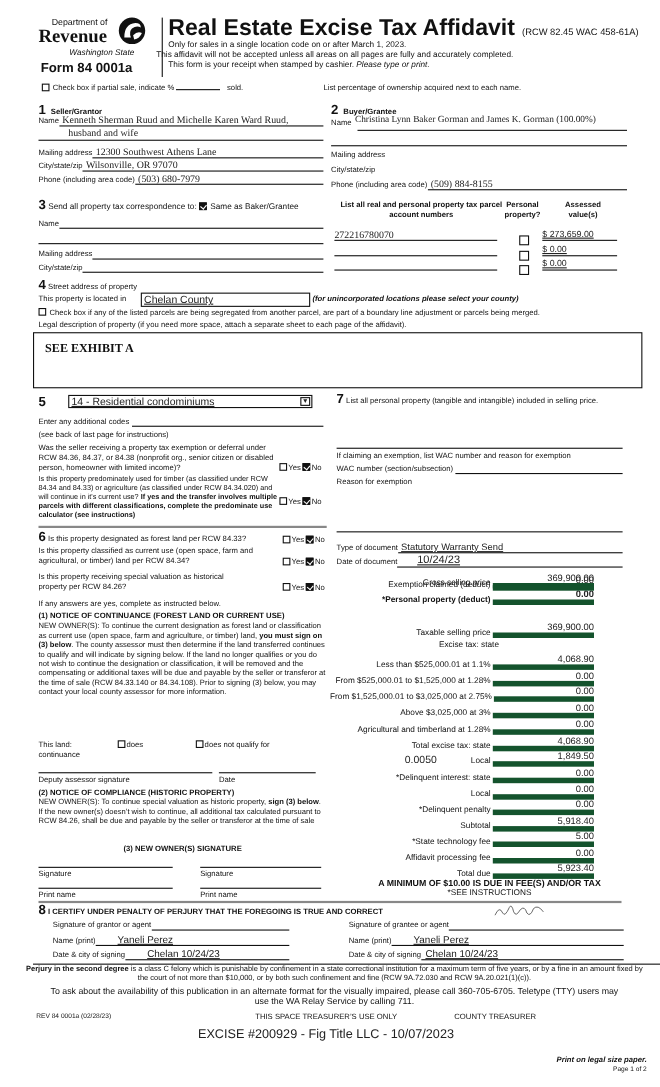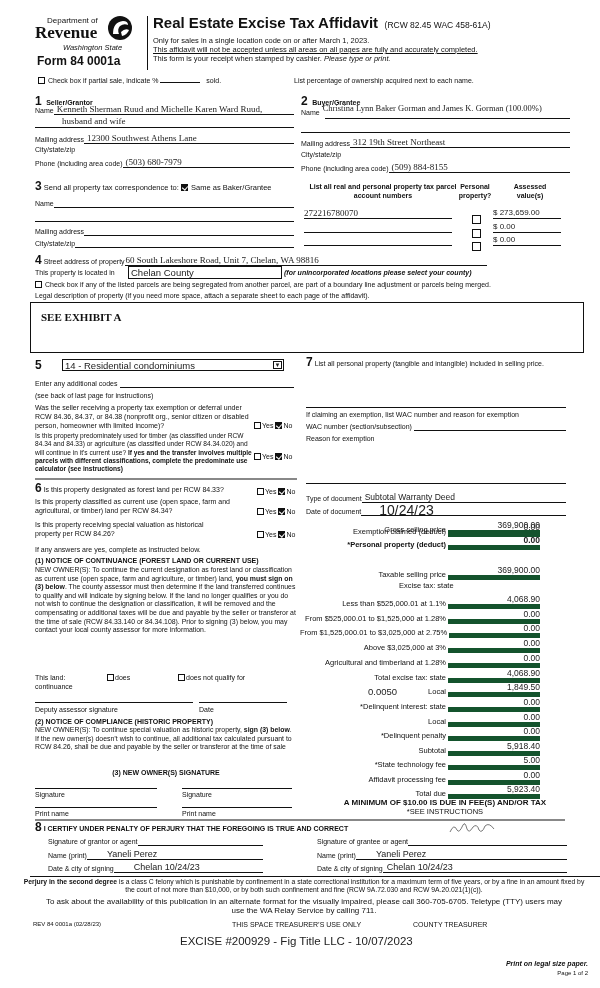--- a/index.html
+++ b/index.html
@@ -4,21 +4,21 @@
 <style>
   html, body { margin:0; padding:0; background:#fff; }
   body { width:600px; height:988px; position:relative; overflow:hidden; font-family:"Liberation Sans", sans-serif; color:#111; }
   .abs { position:absolute; }
   .serif { font-family:"Liberation Serif", serif; }
   .t7 { font-size:7px; line-height:9px; }
   .t75 { font-size:7.5px; line-height:9.5px; }
   .b { font-weight:bold; }
   .i { font-style:italic; }
   .fill { font-family:"Liberation Serif", serif; font-size:9px; line-height:10px; color:#222; }
-  .fill-s { font-family:"Liberation Sans", sans-serif; font-size:9px; line-height:10px; color:#222; }
+  .fill-s { font-family:"Liberation Sans", sans-serif; font-size:9px; line-height:10px; color:#222;text-decoration:underline; }
   .cb { display:inline-block; width:7px; height:7px; border:1px solid #111; box-sizing:border-box; vertical-align:-1px; position:relative; margin-right:1px; }
   .cb.on { background:#111; }
   .cb.on::after { content:""; position:absolute; left:1px; top:0px; width:3px; height:4px; border-right:1px solid #fff; border-bottom:1px solid #fff; transform:rotate(40deg); }
   .sec-num { font-weight:bold; font-size:12px; }
   .hr { position:absolute; height:1px; background:#111; }
   .hr-gray { position:absolute; height:2px; background:#888; }
   .row { position:absolute; display:flex; align-items:flex-end; }
   .row .lbl { white-space:nowrap; }
   .row .val { flex:1; border-bottom:1px solid #111; padding-left:3px; white-space:nowrap; overflow:hidden; }
   .calc { position:absolute; left:300px; width:240px; display:flex; align-items:flex-end; font-size:7.5px; line-height:10px; }
@@ -34,25 +34,25 @@
   <svg class="abs" style="left:72px;top:2px;" width="26" height="28" viewBox="0 0 26 28">
     <circle cx="13" cy="14" r="12" fill="#111"></circle>
     <path d="M6 20 Q6 8 16 7 Q21 7 21 11 Q17 9 13 12 Q10 15 12 20 Z" fill="#fff"></path>
     <path d="M14 18 Q18 14 22 16 Q20 21 15 22 Z" fill="#fff"></path>
   </svg>
   <div class="abs i" style="left:28px;top:31px;font-size:7.5px;">Washington State</div>
 </div>
 <div class="abs b" style="left:37px;top:54px;font-size:12px;">Form 84 0001a</div>
 <div class="abs" style="left:147px;top:16px;width:1px;height:54px;background:#111;"></div>
 <div class="abs" style="left:153px;top:14px;white-space:nowrap;">
-  <span class="b" style="font-size:15px;">Real Estate Excise Tax Affidavit</span>
+  <span class="b" style="font-size:21px;">Real Estate Excise Tax Affidavit</span>
   <span style="font-size:8.5px;margin-left:2px;">(RCW 82.45 WAC 458-61A)</span>
 </div>
 <div class="abs t75" style="left:153px;top:36px;">Only for sales in a single location code on or after March 1, 2023.</div>
-<div class="abs t75" style="left:153px;top:45px;text-decoration:underline;">This affidavit will not be accepted unless all areas on all pages are fully and accurately completed.</div>
+<div class="abs t75" style="left:142px;top:45px;">This affidavit will not be accepted unless all areas on all pages are fully and accurately completed.</div>
 <div class="abs t75" style="left:153px;top:54px;">
   <span>This form is your receipt when stamped by cashier.</span>
   <span class="i">Please type or print.</span>
 </div>
 
 <div class="abs t7" style="left:38px;top:76px;white-space:nowrap;">
   <span class="cb"></span>
   <span>Check box if partial sale, indicate %</span>
   <span style="display:inline-block;width:40px;border-bottom:1px solid #111;"></span>
   <span style="margin-left:4px;">sold.</span>
@@ -68,20 +68,21 @@
   <span class="val fill">Kenneth Sherman Ruud and Michelle Karen Ward Ruud,</span>
 </div>
 <div class="abs fill" style="left:62px;top:116px;">husband and wife</div>
 <div class="hr" style="left:35px;top:127px;width:259px;"></div>
 <div class="row t7" style="left:35px;top:133px;width:259px;">
   <span class="lbl">Mailing address</span>
   <span class="val fill">12300 Southwest Athens Lane</span>
 </div>
 <div class="row t7" style="left:35px;top:145px;width:259px;">
   <span class="lbl">City/state/zip</span>
+  <span class="val fill">Wilsonville, OR 97070</span>
 </div>
 <div class="row t7" style="left:35px;top:157px;width:259px;">
   <span class="lbl">Phone (including area code)</span>
   <span class="val fill">(503) 680-7979</span>
 </div>
 
 <div class="abs t75" style="left:35px;top:182px;white-space:nowrap;">
   <span class="sec-num">3</span>
   <span>Send all property tax correspondence to:</span>
   <span class="cb on"></span>
@@ -106,21 +107,20 @@
   <span class="b t7">Buyer/Grantee</span>
 </div>
 <div class="row t7" style="left:301px;top:107px;width:269px;">
   <span class="lbl">Name</span>
   <span class="val fill" style="position:relative;top:-4px;border-bottom:none;font-size:8.5px;">Christina Lynn Baker Gorman and James K. Gorman (100.00%)</span>
 </div>
 <div class="hr" style="left:325px;top:118px;width:245px;"></div>
 <div class="hr" style="left:301px;top:132px;width:269px;"></div>
 <div class="row t7" style="left:301px;top:137px;width:269px;">
   <span class="lbl">Mailing address</span>
-  <span class="val fill">312 19th Street Northeast</span>
 </div>
 <div class="row t7" style="left:301px;top:150px;width:269px;">
   <span class="lbl">City/state/zip</span>
 </div>
 <div class="row t7" style="left:301px;top:162px;width:269px;">
   <span class="lbl">Phone (including area code)</span>
   <span class="val fill">(509) 884-8155</span>
 </div>
 
 <div class="abs b t7" style="left:308px;top:182px;width:150px;text-align:center;">List all real and personal property tax parcel account numbers</div>
@@ -139,21 +139,20 @@
       </div>
     <div class="abs" style="left:304px;top:235px;width:262px;height:11px;">
         <div class="abs fill" style="left:0;top:0;width:148px;border-bottom:1px solid #111;height:10px;"></div>
         <span class="abs cb" style="left:168px;top:1px;width:9px;height:9px;"></span>
         <div class="abs fill-s" style="left:189px;top:0;width:68px;border-bottom:1px solid #111;height:10px;font-size:8px;">$ 0.00</div>
       </div>
   </div>
 
 <div class="row t7" style="left:35px;top:255px;width:452px;">
   <span class="lbl"><span class="sec-num">4</span> <span>Street address of property</span></span>
-  <span class="val fill" style="padding-left:1px;">60 South Lakeshore Road, Unit 7, Chelan, WA 98816</span>
 </div>
 <div class="abs t7" style="left:35px;top:268px;">This property is located in</div>
 <div class="abs fill-s" style="left:128px;top:266px;width:150px;height:11px;border:1px solid #111;padding-left:2px;font-size:9.5px;line-height:11px;">Chelan County</div>
 <div class="abs t7 b i" style="left:284px;top:268px;">(for unincorporated locations please select your county)</div>
 <div class="abs t7" style="left:35px;top:280px;white-space:nowrap;">
   <span class="cb"></span>
   <span>Check box if any of the listed parcels are being segregated from another parcel, are part of a boundary line adjustment or parcels being merged.</span>
 </div>
 <div class="abs t7" style="left:35px;top:291px;">Legal description of property (if you need more space, attach a separate sheet to each page of the affidavit).</div>
 <div class="abs" style="left:30px;top:302px;width:554px;height:51px;border:1px solid #111;box-sizing:border-box;">
@@ -243,25 +242,25 @@
 <div class="hr" style="left:306px;top:407px;width:260px;"></div>
 <div class="abs t7" style="left:306px;top:410px;">If claiming an exemption, list WAC number and reason for exemption</div>
 <div class="row t7" style="left:306px;top:422px;width:260px;">
   <span class="lbl">WAC number (section/subsection)</span>
   <span class="val" style="margin-left:2px;"></span>
 </div>
 <div class="abs t7" style="left:306px;top:434px;">Reason for exemption</div>
 <div class="hr" style="left:306px;top:483px;width:260px;"></div>
 <div class="row t7" style="left:306px;top:492px;width:260px;">
   <span class="lbl">Type of document</span>
-  <span class="val fill-s" style="font-size:8.5px;">Subtotal Warranty Deed</span>
+  <span class="val fill-s" style="font-size:8.5px;">Statutory Warranty Send</span>
 </div>
 <div class="row t7" style="left:306px;top:505px;width:260px;">
   <span class="lbl">Date of document</span>
-  <span class="val fill-s" style="padding-left:18px;font-size:14px;">10/24/23</span>
+  <span class="val fill-s" style="padding-left:18px;font-size:10px;">10/24/23</span>
 </div>
 
 <div id="calc-top">
     <div class="calc" style="top:520px;">
           <span class="lbl">Gross selling price</span>
           <span class="val">369,900.00</span>
         </div>
     <div class="calc" style="top:535px;font-weight:bold;">
           <span class="lbl">*Personal property (deduct)</span>
           <span class="val">0.00</span>

